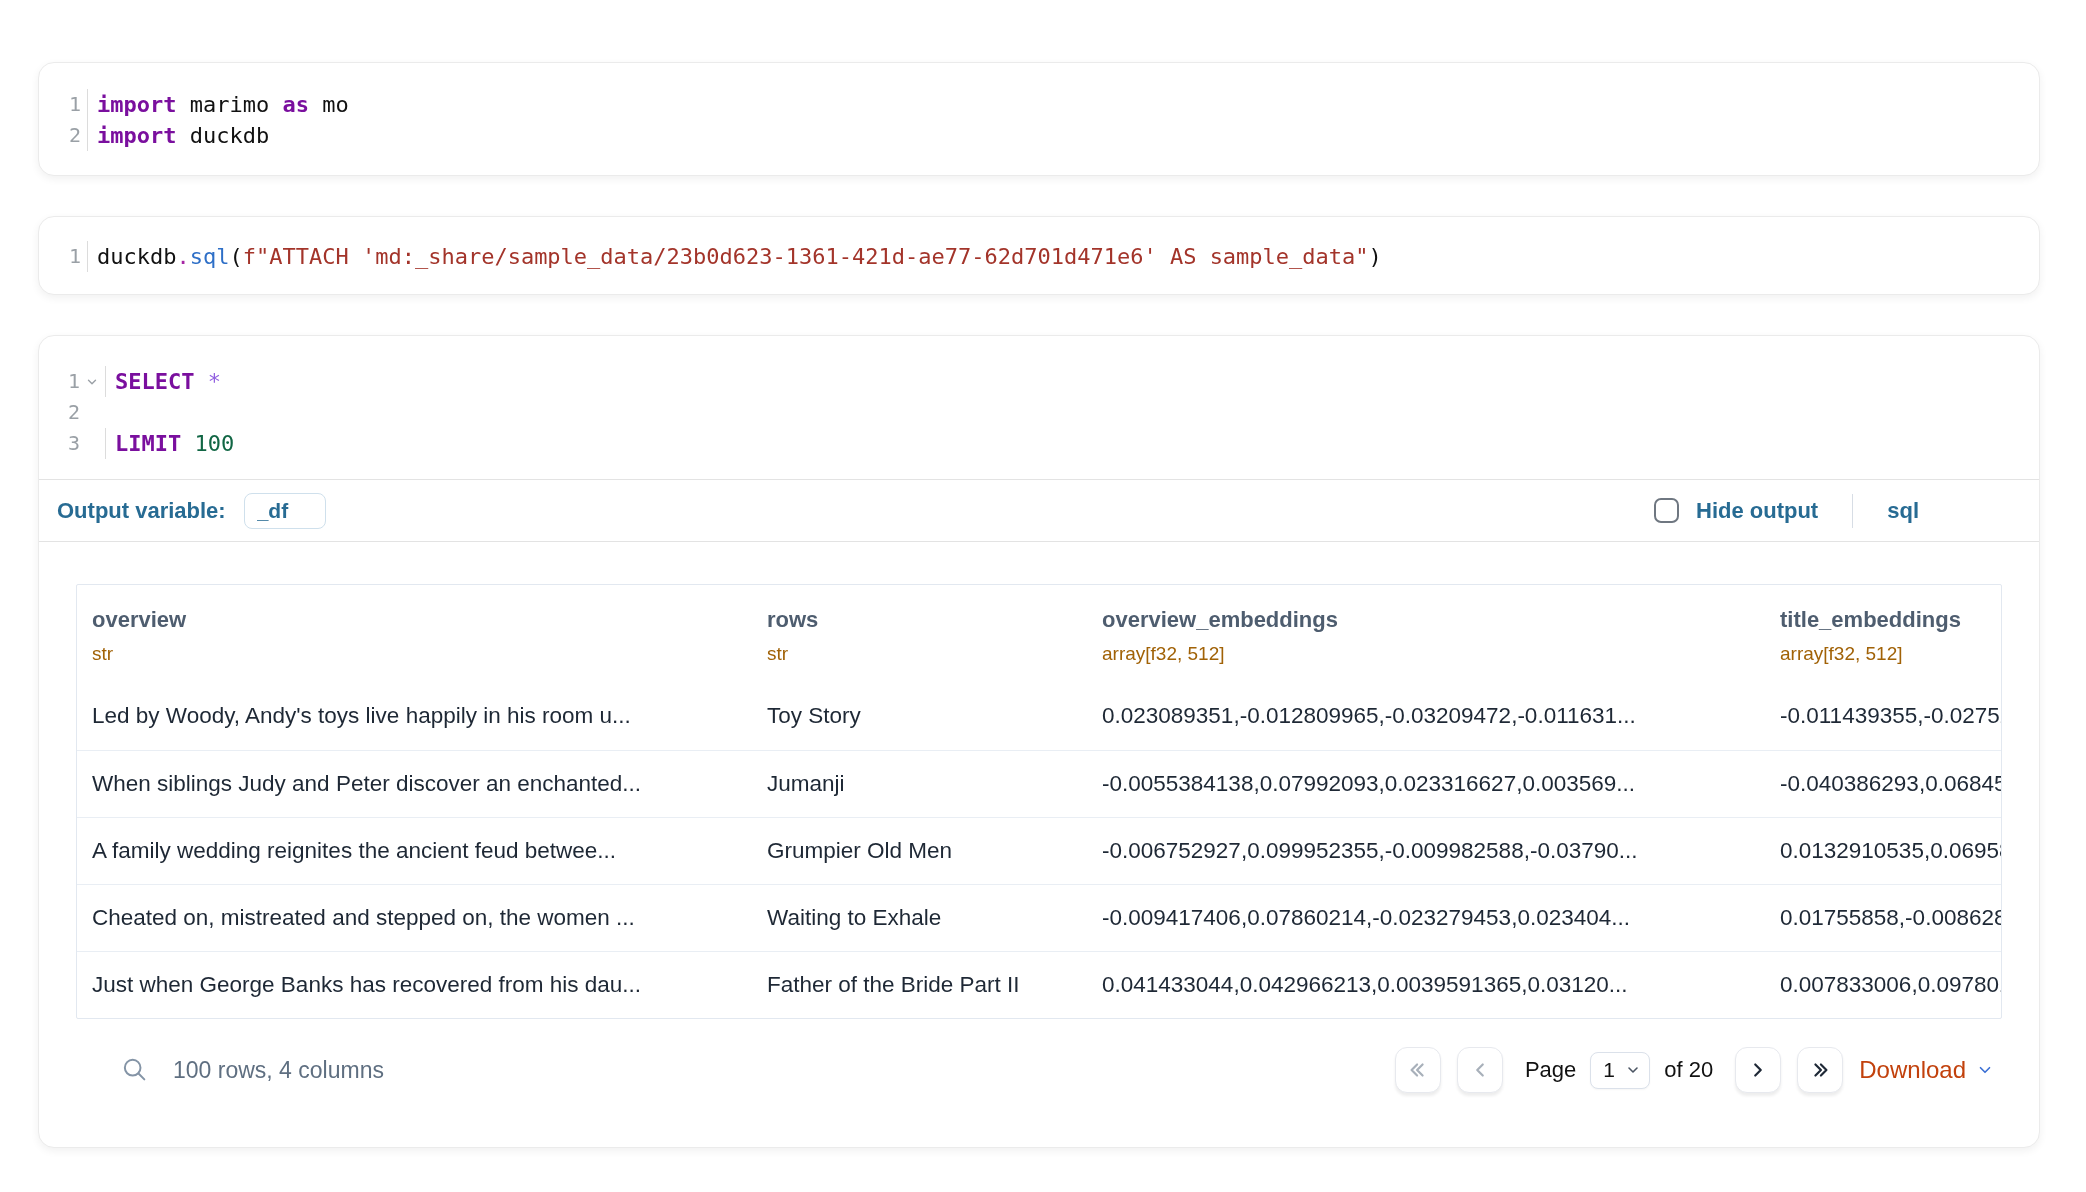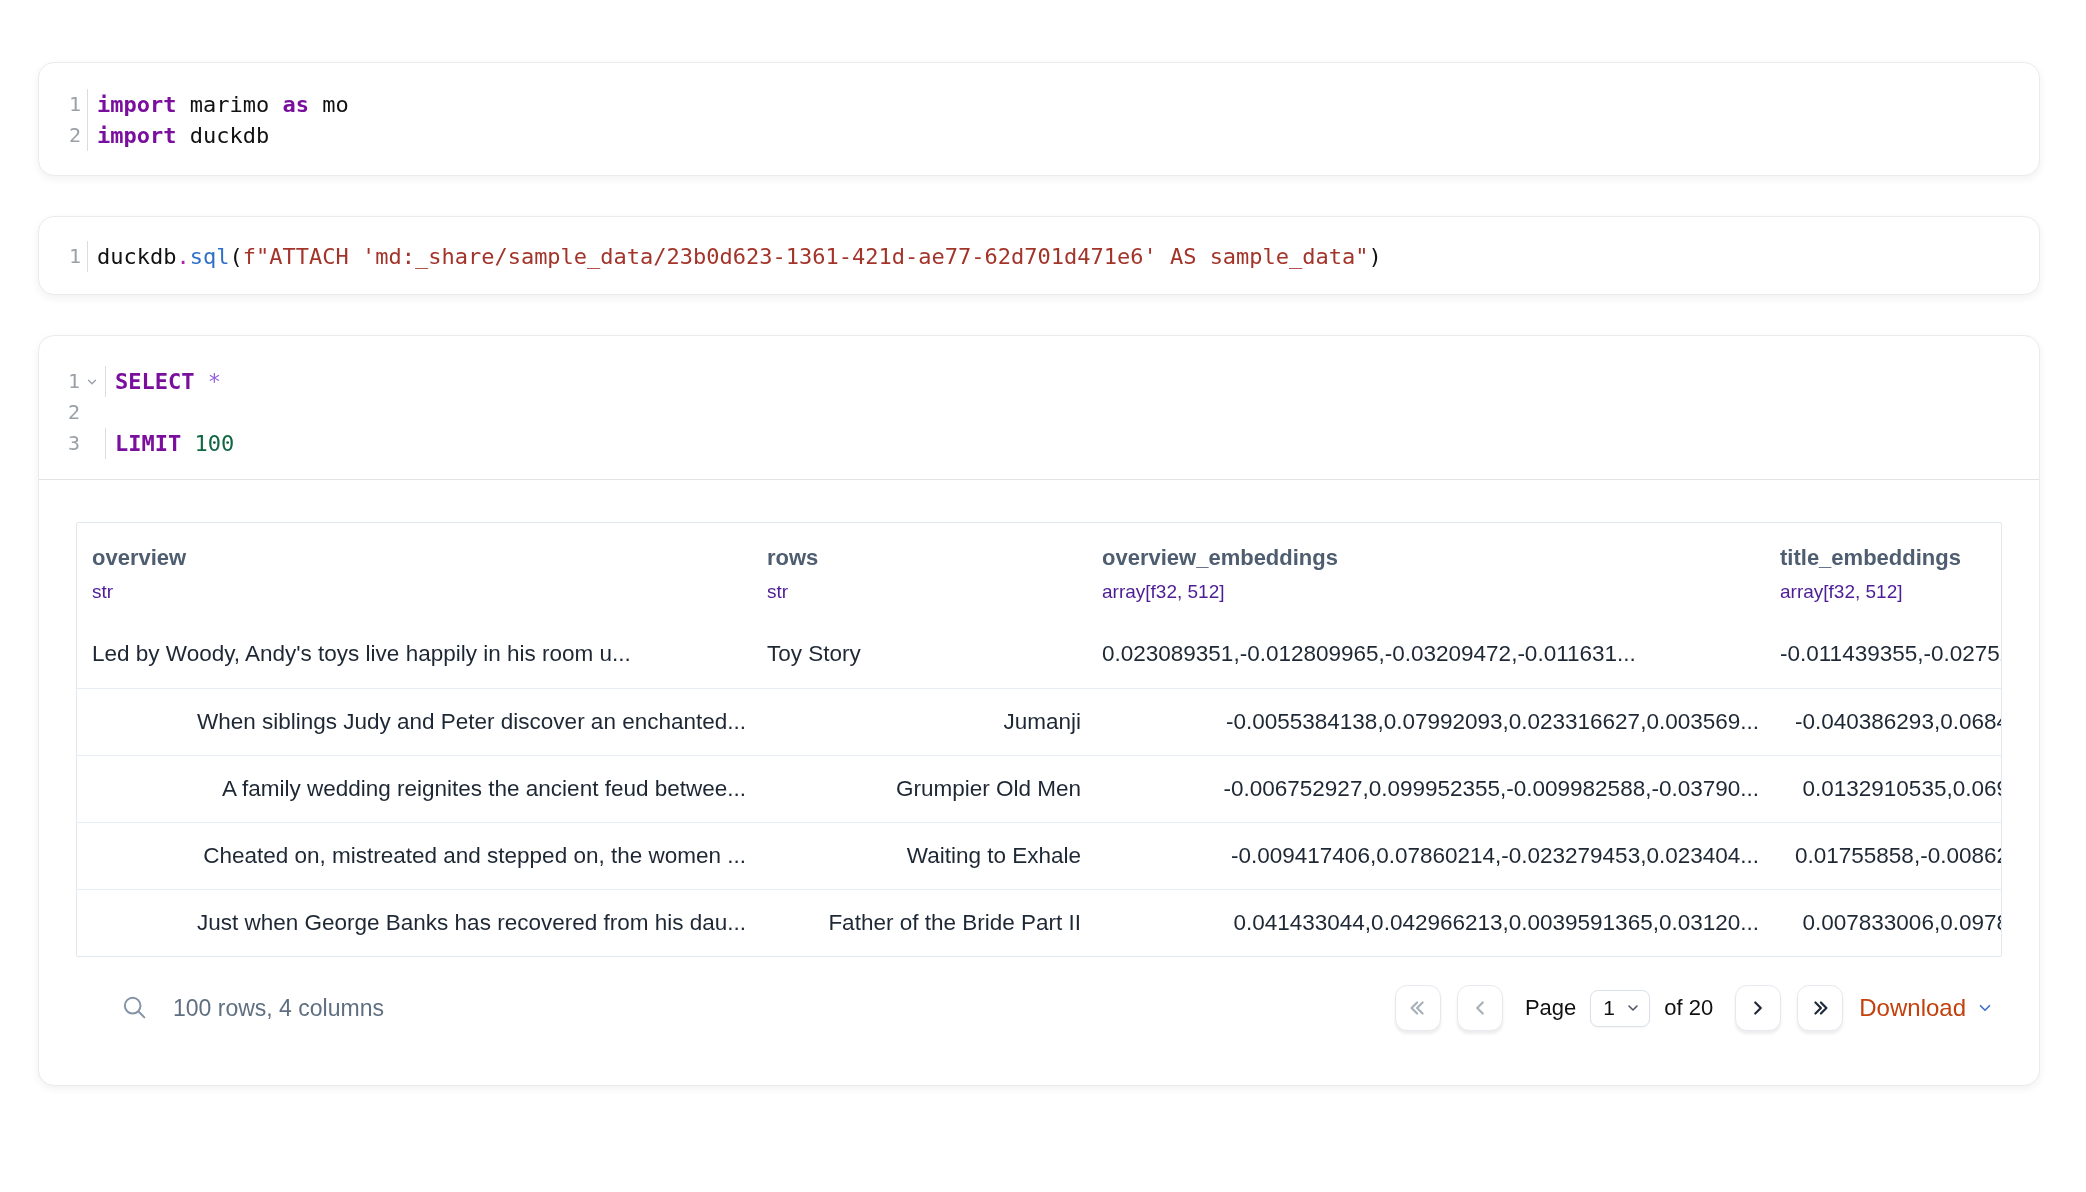--- a/index.html
+++ b/index.html
@@ -50,24 +50,24 @@
   .vdiv { width:1px; height:34px; background:#d7dde5; margin:0 34px; }
   .lang-label { font-size:22px; }
 
   
   .output-area { padding:42px 37px 0 37px; }
   .dtable { width:100%; border:1px solid #e2e8f0; border-radius:2px; overflow:hidden; }
   table { width:100%; border-collapse:collapse; table-layout:fixed; }
   col.c1 { width:675px; } col.c2 { width:335px; } col.c3 { width:678px; } col.c4 { width:269px; }
   th { text-align:left; padding:22px 10px 18px 15px; vertical-align:top; }
   .col-name { font-size:22px; font-weight:bold; color:#4e5d6f; display:block; }
-  .col-type { font-size:19px; font-weight:normal; color:#4c1d95; display:block; margin-top:10px; }
+  .col-type { font-size:19px; font-weight:normal; color:#a16207; display:block; margin-top:10px; }
   td { font-size:22.5px; color:#1e2835; padding:0 6px 0 15px; height:67px;
     white-space:nowrap; overflow:hidden; }
-  tbody tr + tr td { border-top:1px solid #e9eef4;text-align:right; }
+  tbody tr + tr td { border-top:1px solid #e9eef4; }
   td.clip { padding-right:0; }
 
   
   .table-footer { display:flex; align-items:center; padding:28px 8px 54px 8px; }
   .search-icon { color:#8494a6; flex:none; margin-left:37px; cursor:pointer; }
   .row-summary { font-size:23px; color:#5f6f81; margin-left:24px; }
   .pager { margin-left:auto; display:flex; align-items:center; }
   .pg-btn { width:46px; height:46px; background:#fff; border:1px solid #e7e9ee; border-radius:12px;
     box-shadow:0 3px 3px rgba(0,0,0,0.07); display:flex; align-items:center; justify-content:center;
     cursor:pointer; flex:none; }
@@ -136,20 +136,30 @@
     <div class="code-line">
       <div class="gutterwrap">
         <span class="ln">3</span>
         <span class="fold-spacer"></span>
       </div>
       <div class="codecol"><span class="kw">LIMIT</span><span class="pl"> </span><span class="num">100</span></div>
     </div>
   </div>
   <hr class="code-sep">
 
+  <div class="sql-toolbar">
+    <span class="outvar-label accent">Output variable:</span>
+    <input class="outvar-input" type="text" value="_df" style="">
+    <div class="toolbar-right">
+      <span class="checkbox"></span>
+      <span class="hide-label accent">Hide output</span>
+      <span class="vdiv"></span>
+      <span class="lang-label accent">sql</span>
+    </div>
+  </div>
 
   <div class="output-area">
     <div class="dtable">
       <table>
         <colgroup>
             <col class="c1">
             <col class="c2">
             <col class="c3">
             <col class="c4">
           </colgroup>

